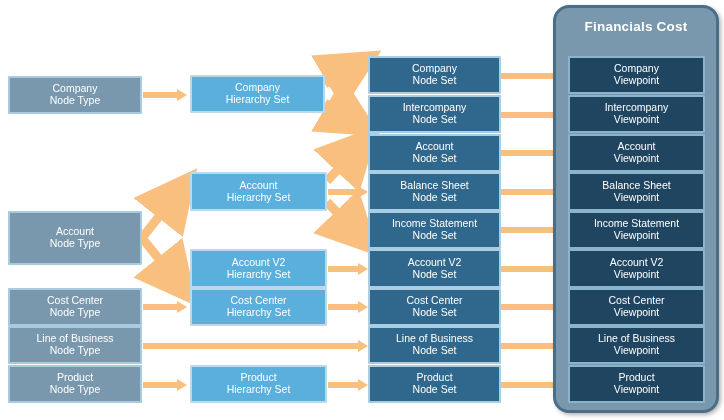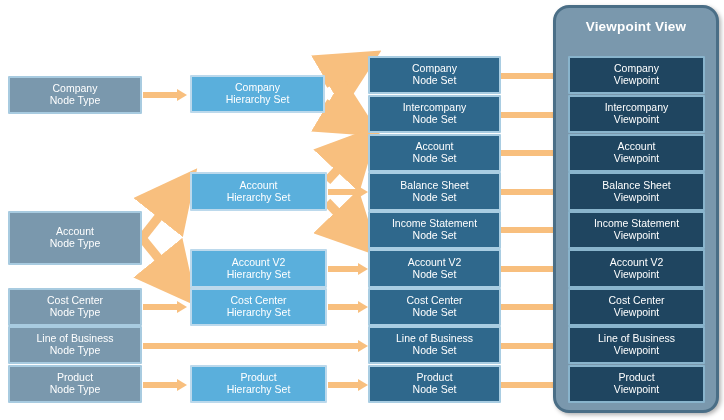--- a/index.html
+++ b/index.html
@@ -145,21 +145,21 @@
   <div class="arrow" style="left:501px;top:340px;width:64px;">
     <div class="shaft" style="width:54px;"></div>
       <div class="head" style="left:54px;"></div>
     </div>
   <div class="arrow" style="left:501px;top:379px;width:64px;">
     <div class="shaft" style="width:54px;"></div>
       <div class="head" style="left:54px;"></div>
     </div>
 
   <div id="panel" style="left:553px;top:5px;width:166px;height:408px;">
-    <div id="panel-title" style="top:11px;">Viewpoint View</div>
+    <div id="panel-title" style="top:11px;">Financials Cost</div>
   </div>
 
   <div class="box nodetype" style="left:8px;top:76px;width:134px;height:38px;">
     <span class="lbl">
         <span class="l1">Company</span>
         <span class="l2">Node Type</span>
       </span>
   </div>
   <div class="box nodetype" style="left:8px;top:211px;width:134px;height:54px;">
     <span class="lbl">

